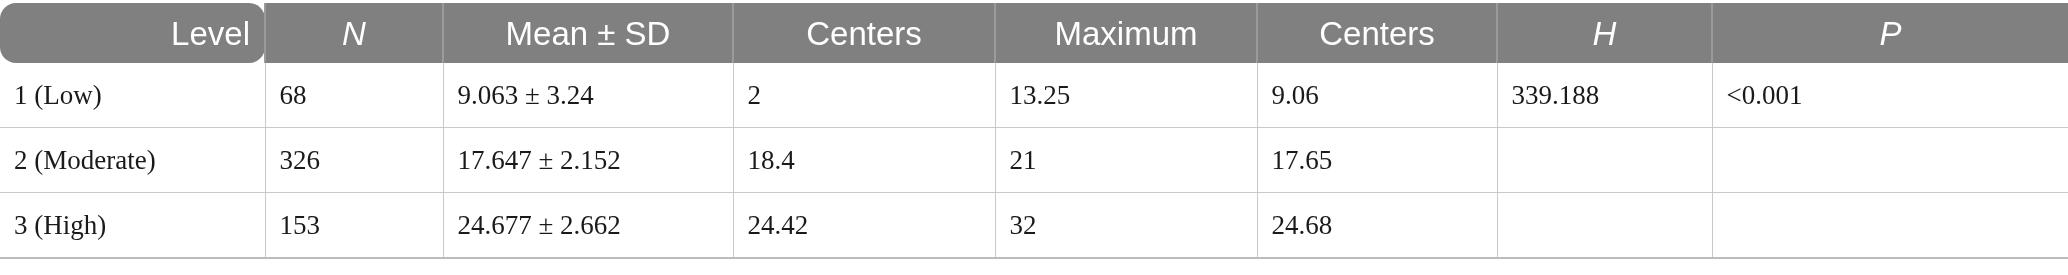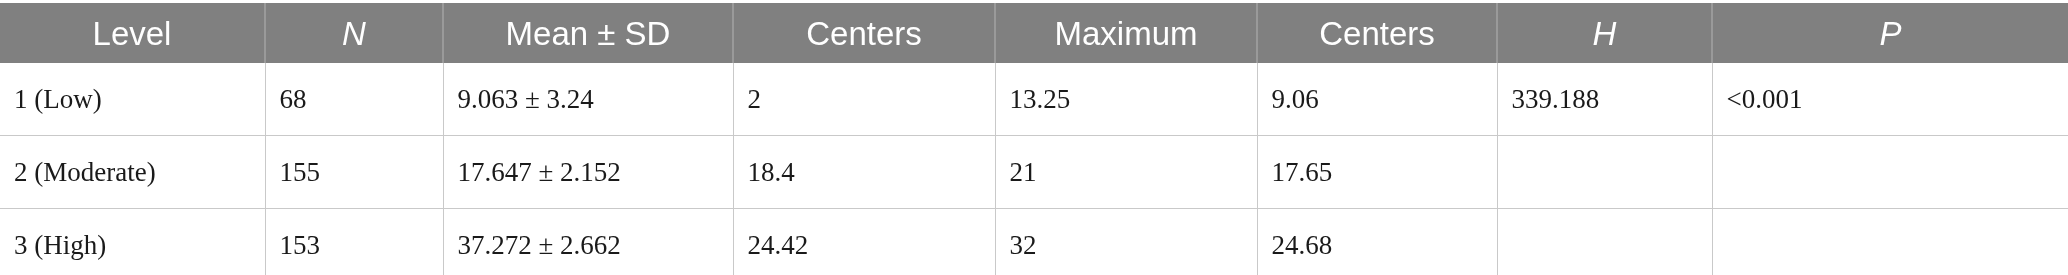--- a/index.html
+++ b/index.html
@@ -37,30 +37,30 @@
     line-height: 1;
     height: 60px;
     padding: 0 14px;
     border-right: 2px solid #9a9a9a;
     vertical-align: middle;
     white-space: nowrap;
   }
   table.stats-table thead th:last-child {
     border-right: none;
   }
-  th.th-left   { text-align: center;   padding-left: 22px; }
+  th.th-left   { text-align: right;   padding-left: 22px; border-radius: 16px; }
   th.th-center { text-align: center; }
   .hdr-italic  { font-style: italic; }
 
   
   table.stats-table tbody td {
     font-family: "Liberation Serif", serif;
     font-size: 27px;
     color: #1a1a1a;
-    height: 72px;
+    height: 64px;
     padding: 0 14px;
     border-bottom: 1px solid #c9c9c9;
     border-right: 1px solid #c9c9c9;
     vertical-align: middle;
     white-space: nowrap;
     background: #ffffff;
   }
   table.stats-table tbody td:last-child {
     border-right: none;
     margin-top: 24px;
@@ -116,32 +116,32 @@
         <td class="td-center">68</td>
         <td class="td-center">9.063 ± 3.24</td>
         <td class="td-center">2</td>
         <td class="td-center">13.25</td>
         <td class="td-center">9.06</td>
         <td class="td-center">339.188</td>
         <td class="td-center">&lt;0.001</td>
       </tr>
       <tr>
         <td class="td-left">2 (Moderate)</td>
-        <td class="td-center">155</td>
+        <td class="td-center">326</td>
         <td class="td-center">17.647 ± 2.152</td>
         <td class="td-center">18.4</td>
         <td class="td-center">21</td>
         <td class="td-center">17.65</td>
         <td class="td-center"></td>
         <td class="td-center"></td>
       </tr>
       <tr>
         <td class="td-left">3 (High)</td>
         <td class="td-center">153</td>
-        <td class="td-center">37.272 ± 2.662</td>
+        <td class="td-center">24.677 ± 2.662</td>
         <td class="td-center">24.42</td>
         <td class="td-center">32</td>
         <td class="td-center">24.68</td>
         <td class="td-center"></td>
         <td class="td-center"></td>
       </tr>
     </tbody>
   </table>
 </div>
 

